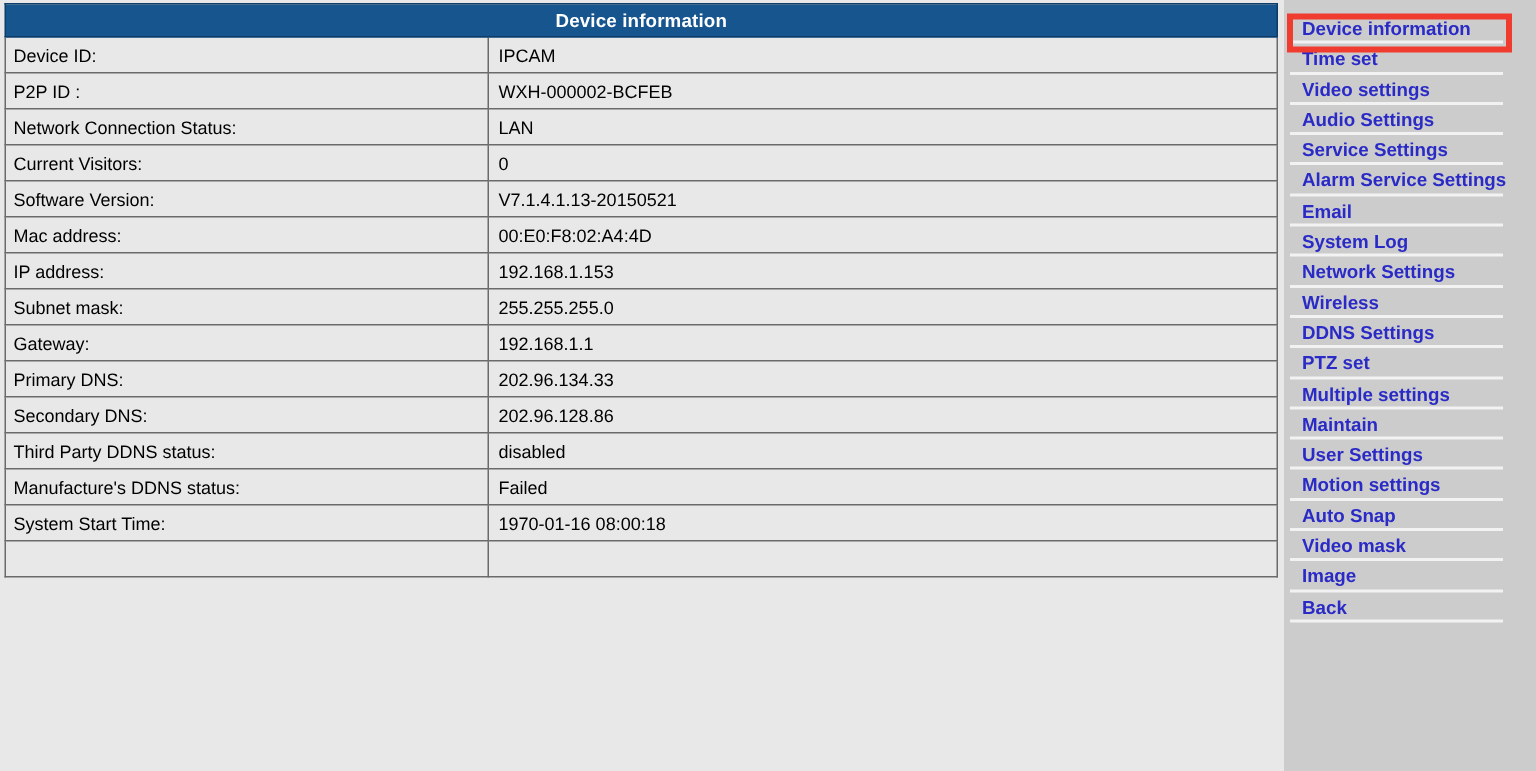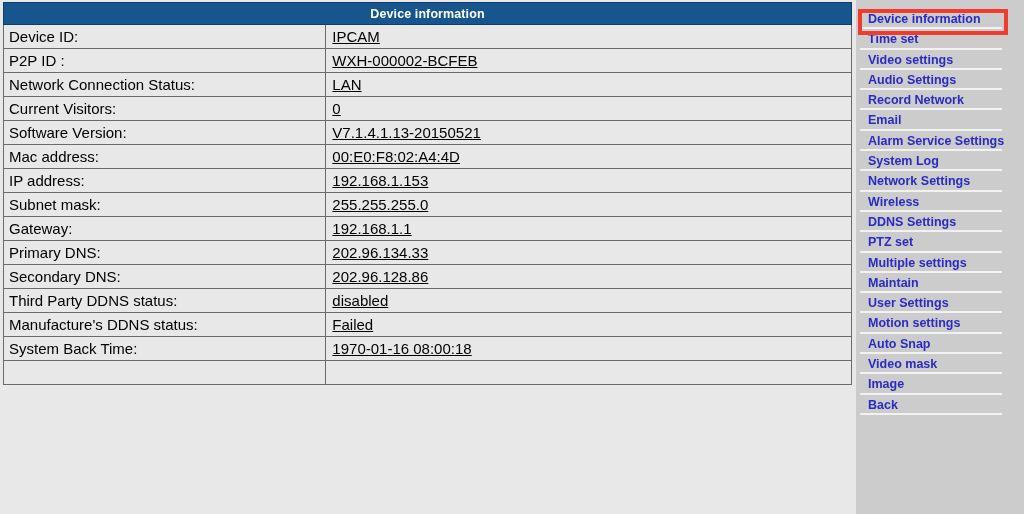--- a/index.html
+++ b/index.html
@@ -53,30 +53,29 @@
     height: 21px;
     padding: 0;
     border: 1px solid #0d3c68;
     letter-spacing: 0.1px;
   }
 
   #info-table td {
     border: 1px solid #6b6b6b;
     height: 23px;
     padding: 0 0 0 5px;
-    font-size: 15px;
+    font-size: 12px;
     color: #000000;
     background: #e8e8e8;
     vertical-align: middle;
     white-space: nowrap;
     overflow: hidden;
   }
   #info-table td.value-cell {
     padding-left: 6px;
-    text-decoration: underline;
   }
   #info-table tr.spacer-row td {
     height: 23px;
   }
 
   
   #sidebar {
     position: absolute;
     left: 856px;
     top: 0;
@@ -192,40 +191,40 @@
           </tr>
           <tr>
             <td class="label-cell">Third Party DDNS status:</td>
             <td class="value-cell">disabled</td>
           </tr>
           <tr>
             <td class="label-cell">Manufacture's DDNS status:</td>
             <td class="value-cell">Failed</td>
           </tr>
           <tr>
-            <td class="label-cell">System Back Time:</td>
+            <td class="label-cell">System Start Time:</td>
             <td class="value-cell">1970-01-16 08:00:18</td>
           </tr>
           <tr class="spacer-row">
             <td class="label-cell"></td>
             <td class="value-cell"></td>
           </tr>
         </tbody>
     </table>
   </div>
 
   <div id="sidebar">
     <div id="sidebar-inner">
         <a class="menu-item active" href="#"><span>Device information</span><span class="sep"></span></a>
         <a class="menu-item" href="#"><span>Time set</span><span class="sep"></span></a>
         <a class="menu-item" href="#"><span>Video settings</span><span class="sep"></span></a>
         <a class="menu-item" href="#"><span>Audio Settings</span><span class="sep"></span></a>
-        <a class="menu-item" href="#"><span>Record Network</span><span class="sep"></span></a>
+        <a class="menu-item" href="#"><span>Service Settings</span><span class="sep"></span></a>
+        <a class="menu-item" href="#"><span>Alarm Service Settings</span><span class="sep"></span></a>
         <a class="menu-item" href="#"><span>Email</span><span class="sep"></span></a>
-        <a class="menu-item" href="#"><span>Alarm Service Settings</span><span class="sep"></span></a>
         <a class="menu-item" href="#"><span>System Log</span><span class="sep"></span></a>
         <a class="menu-item" href="#"><span>Network Settings</span><span class="sep"></span></a>
         <a class="menu-item" href="#"><span>Wireless</span><span class="sep"></span></a>
         <a class="menu-item" href="#"><span>DDNS Settings</span><span class="sep"></span></a>
         <a class="menu-item" href="#"><span>PTZ set</span><span class="sep"></span></a>
         <a class="menu-item" href="#"><span>Multiple settings</span><span class="sep"></span></a>
         <a class="menu-item" href="#"><span>Maintain</span><span class="sep"></span></a>
         <a class="menu-item" href="#"><span>User Settings</span><span class="sep"></span></a>
         <a class="menu-item" href="#"><span>Motion settings</span><span class="sep"></span></a>
         <a class="menu-item" href="#"><span>Auto Snap</span><span class="sep"></span></a>

